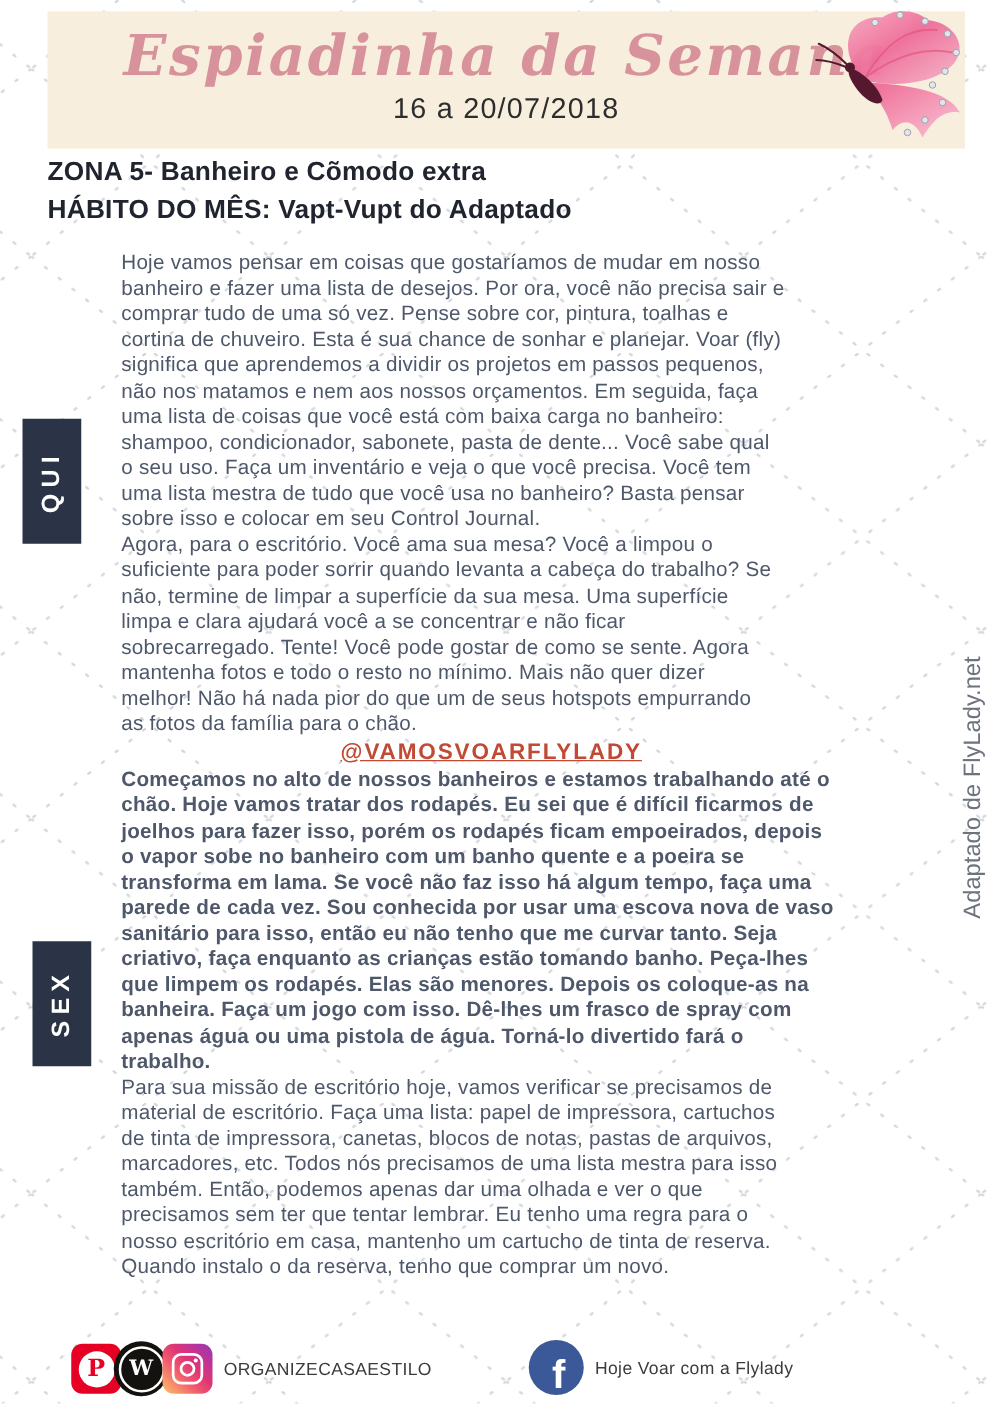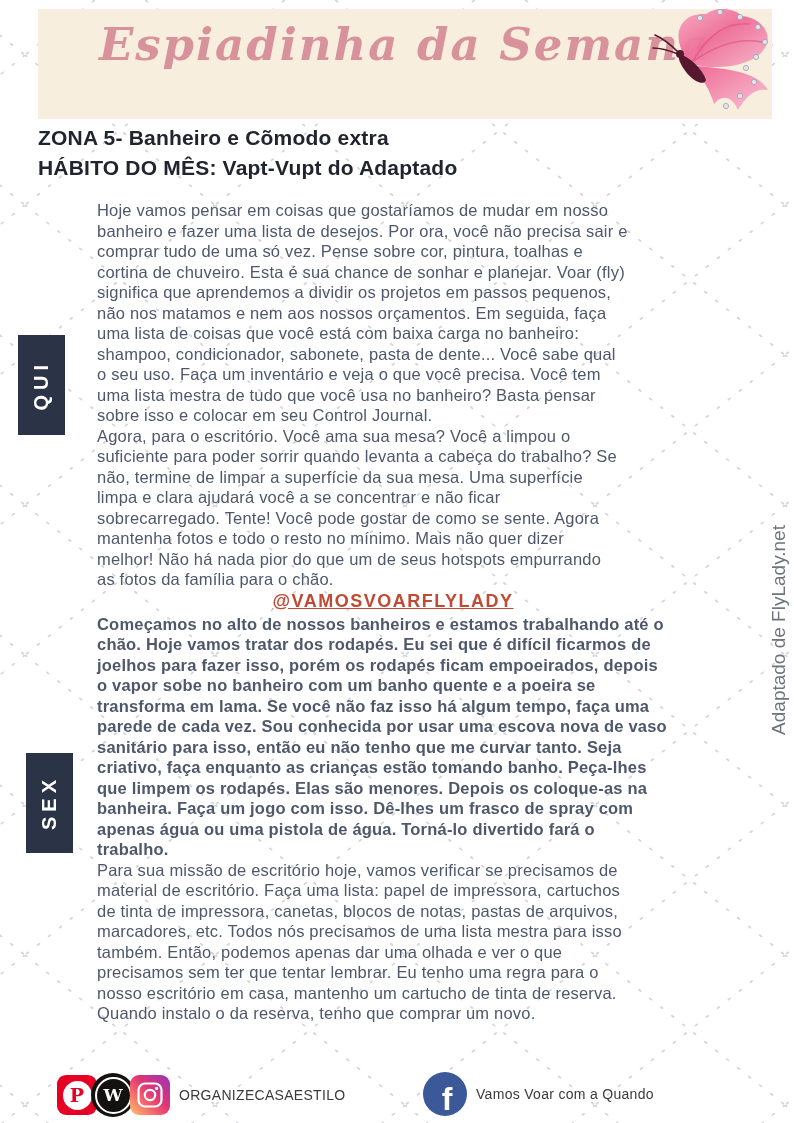--- a/index.html
+++ b/index.html
@@ -74,20 +74,21 @@
     <defs>
       <pattern id="diamonds" width="190" height="150" patternUnits="userSpaceOnUse" patternTransform="translate(25,55)">
         <path d="M0,0 L190,150 M190,0 L0,150" fill="none" stroke="#a7acb4" stroke-width="1.8" stroke-dasharray="2 12" stroke-linecap="round" opacity="0.5"></path>
       </pattern>
     </defs>
     <rect width="794" height="1123" fill="url(#diamonds)"></rect>
   </svg>
 
   <div class="banner">
     <div class="script-title">Espiadinha da Semana</div>
+    <div class="date-range">16 a 20/07/2018</div>
   </div>
 
   <svg class="butterfly" width="135" height="115" viewBox="0 0 135 115">
     <defs>
       <linearGradient id="wgrad" x1="0%" y1="0%" x2="100%" y2="100%">
         <stop offset="0%" stop-color="#f7a8c0"></stop>
         <stop offset="45%" stop-color="#ee6d99"></stop>
         <stop offset="100%" stop-color="#f5b5ca"></stop>
       </linearGradient>
       <linearGradient id="wgrad2" x1="0%" y1="0%" x2="100%" y2="100%">
@@ -186,17 +187,17 @@
           <circle cx="13" cy="13" r="5.2" fill="none" stroke="#ffffff" stroke-width="2.2"></circle>
           <circle cx="19.6" cy="6.4" r="1.6" fill="#ffffff"></circle>
         </svg>
       </div>
       <div class="footer-label">ORGANIZECASAESTILO</div>
     </div>
     <div class="social-right">
       <div class="facebook">
         <div class="fb-f">f</div>
       </div>
-      <div class="footer-label">Vamos Voar com a Quando</div>
+      <div class="footer-label">Hoje Voar com a Flylady</div>
     </div>
   </div>
 
 </div>
 
 </body></html>

